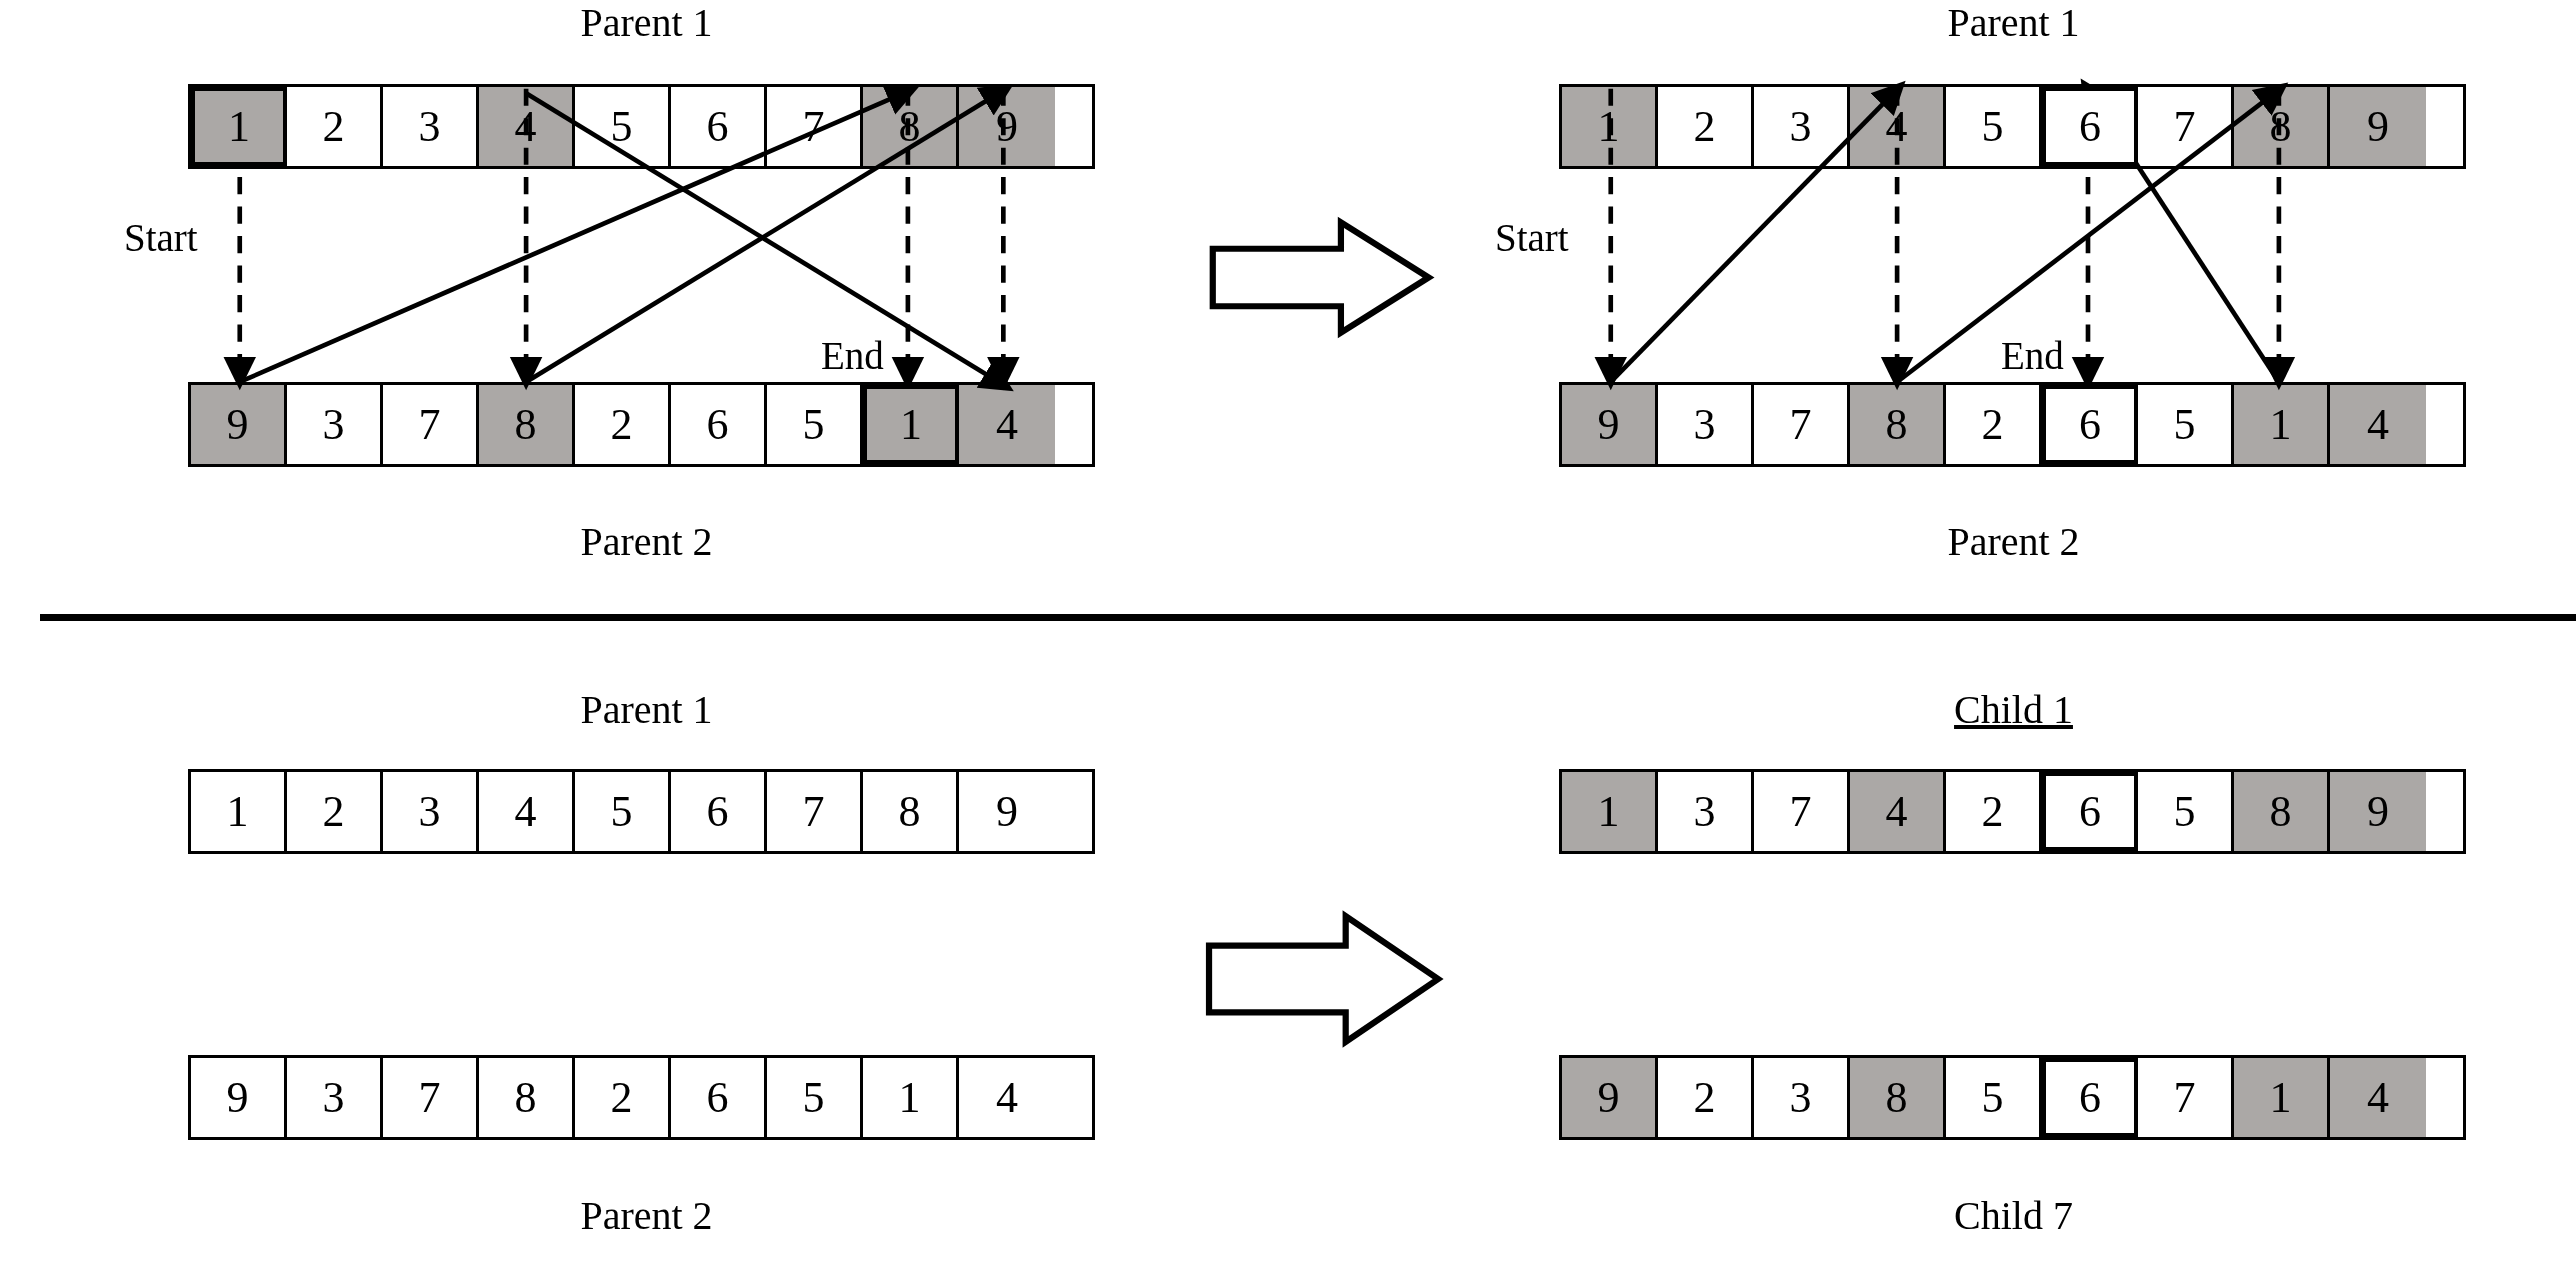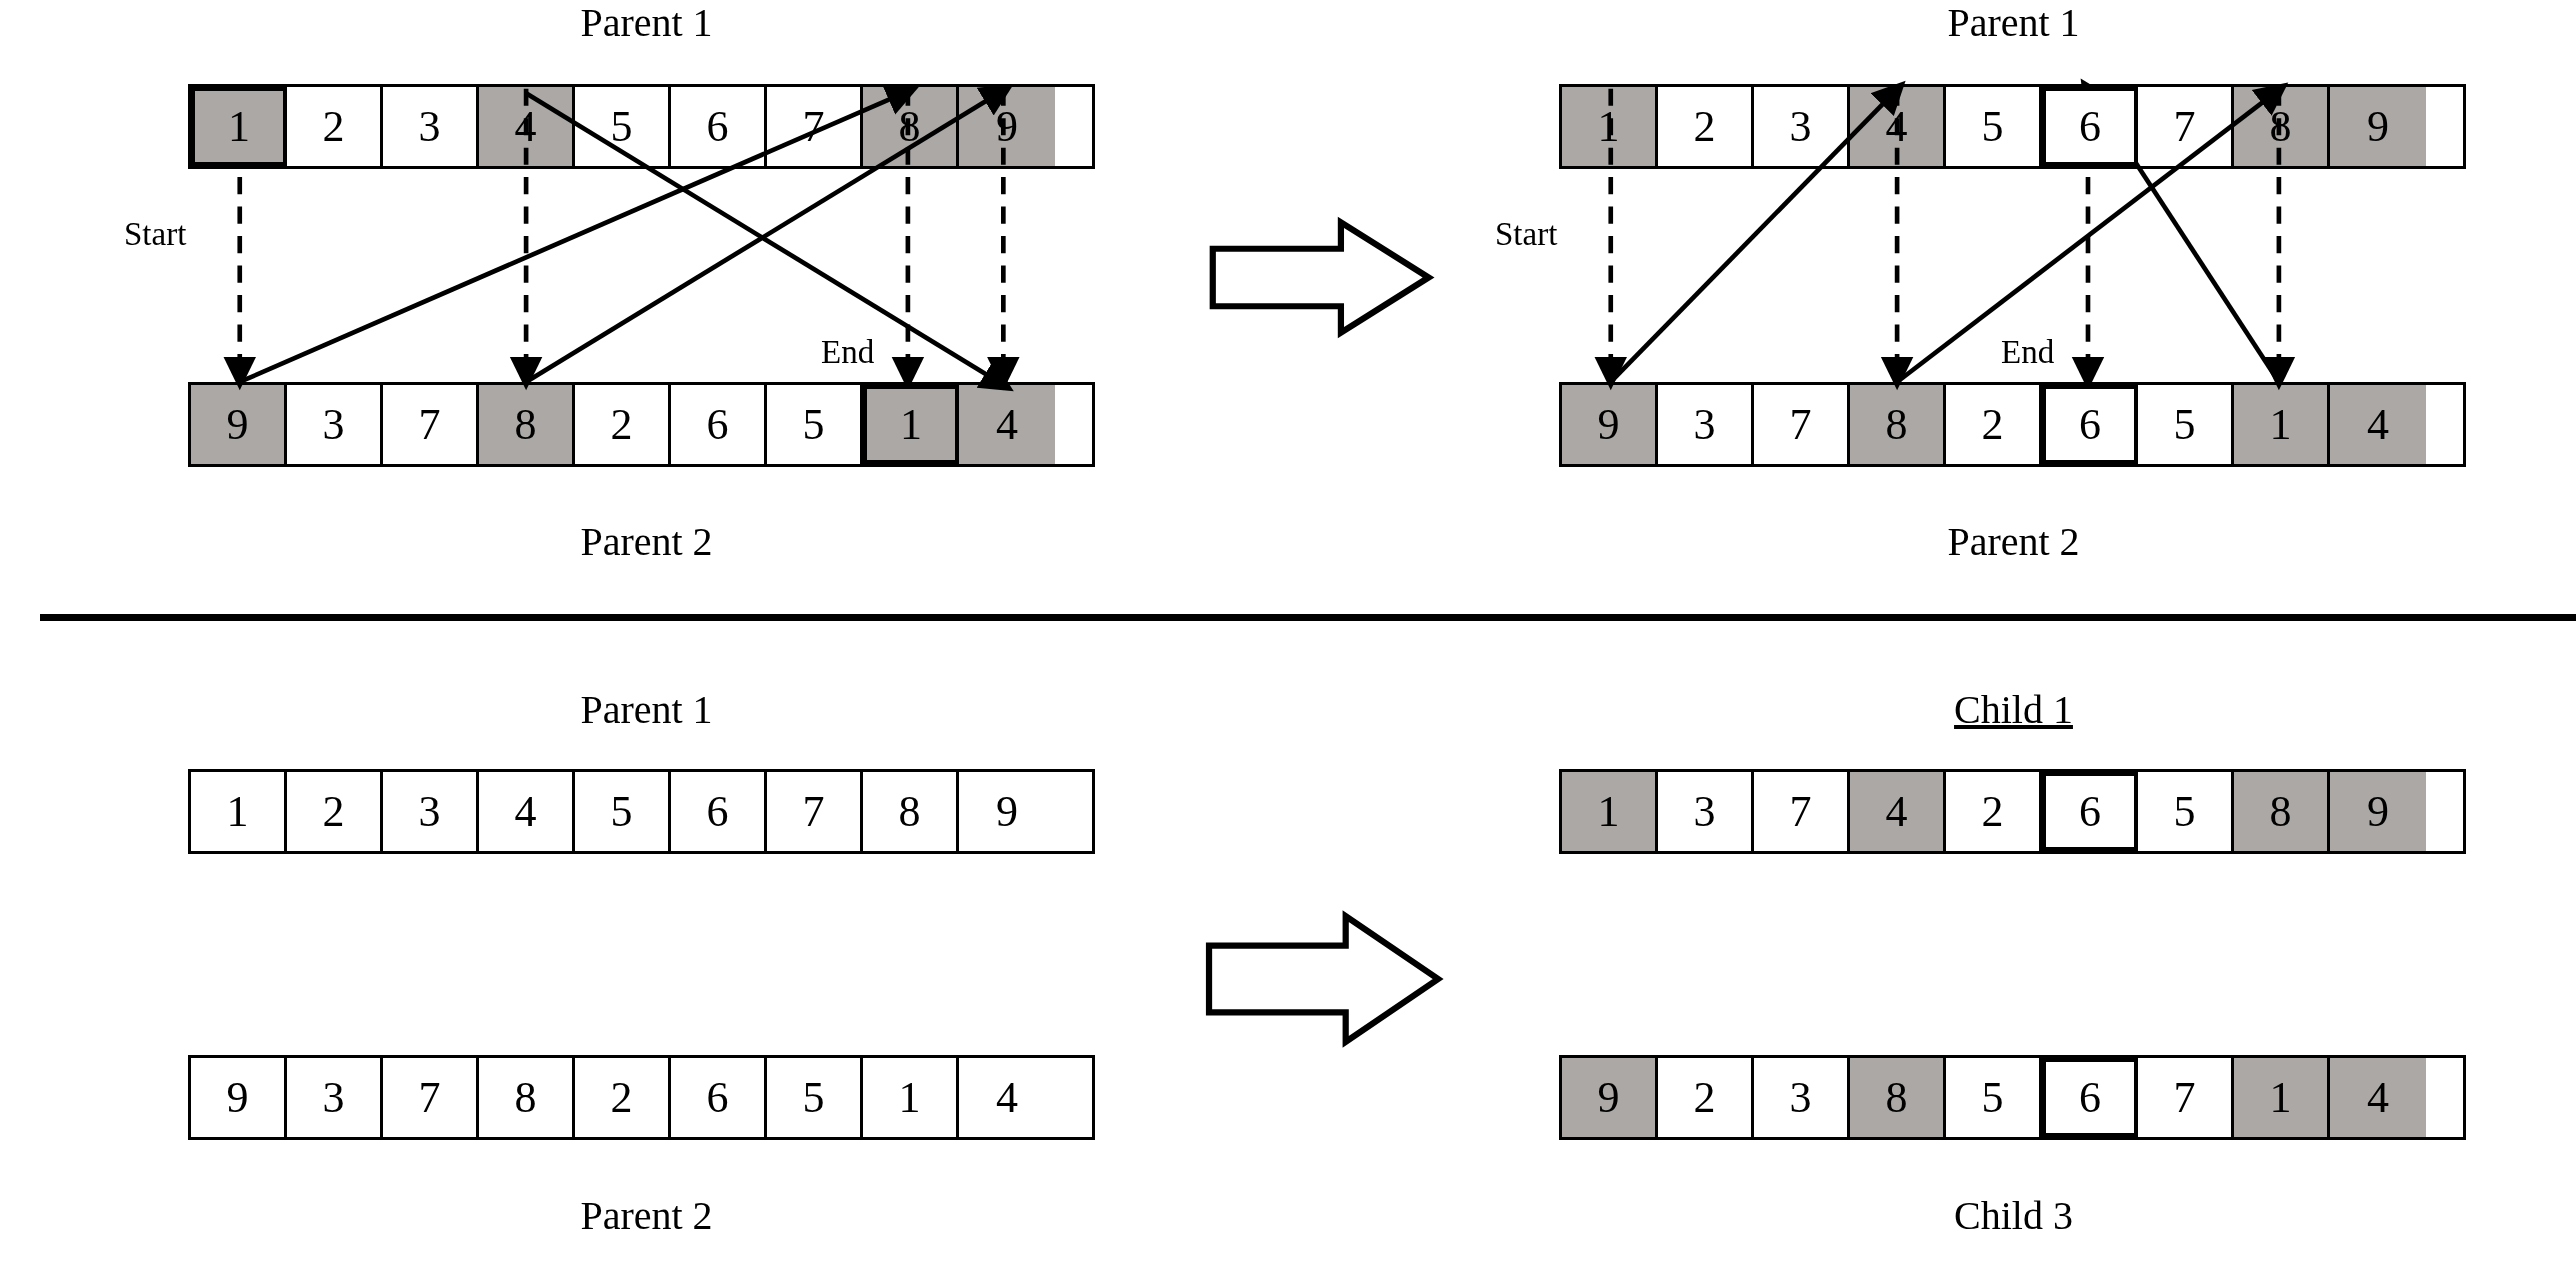--- a/index.html
+++ b/index.html
@@ -58,21 +58,21 @@
   .cell:last-child { border-right: none; }
   .cell.shaded { background: #aba8a6; }
   .cell.boxed {
     border: 4.7px solid #000;
     z-index: 4;
   }
 
   
   .annot {
     position: absolute;
-    font-size: 33px;
+    font-size: 39px;
     line-height: 1;
     white-space: nowrap;
     background: transparent;
     z-index: 6;
   }
 
   
   svg.overlay {
     position: absolute;
     overflow: visible;
@@ -398,16 +398,16 @@
         <span>7</span>
       </div>
       <div class="cell shaded">
         <span>1</span>
       </div>
       <div class="cell shaded">
         <span>4</span>
       </div>
     </div>
 
-  <div class="caption" style="left:1519px; top:1196px; width:909px;">Child 3</div>
+  <div class="caption" style="left:1519px; top:1196px; width:909px;">Child 7</div>
 
 </div>
 
 
 </body></html>

